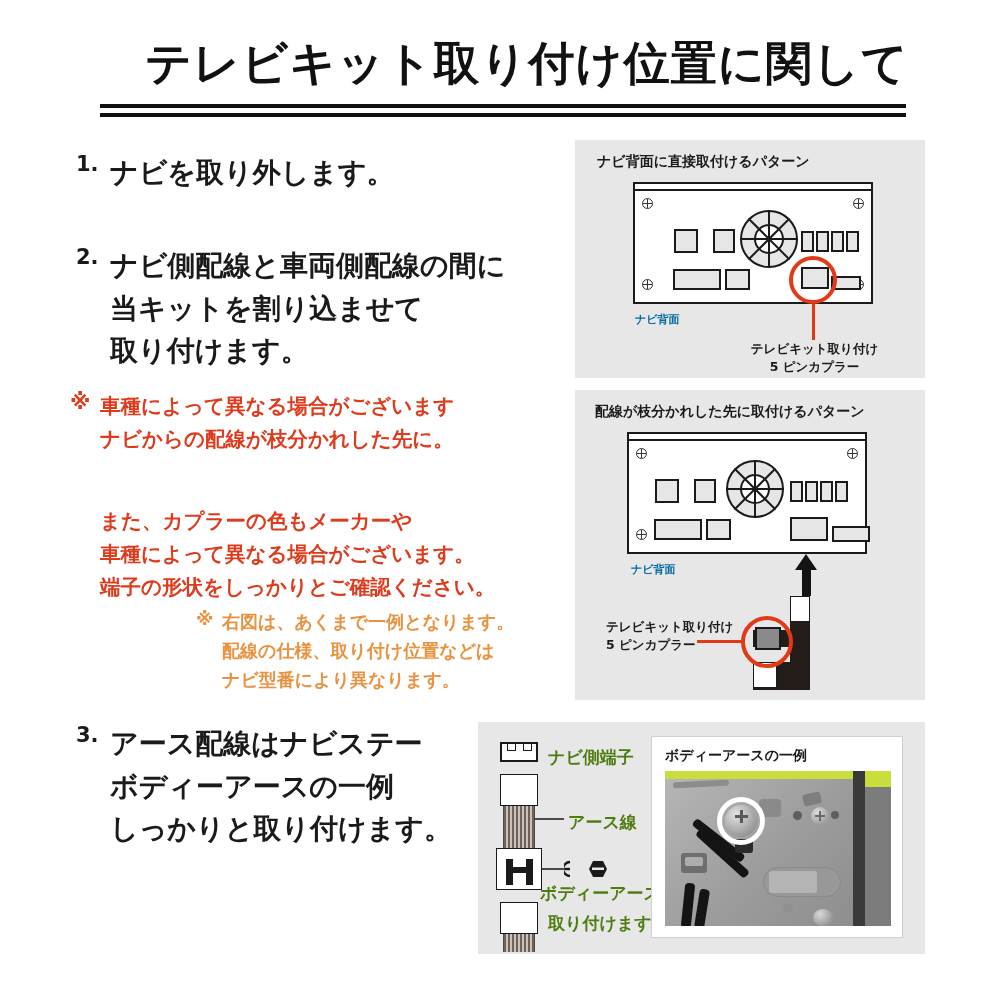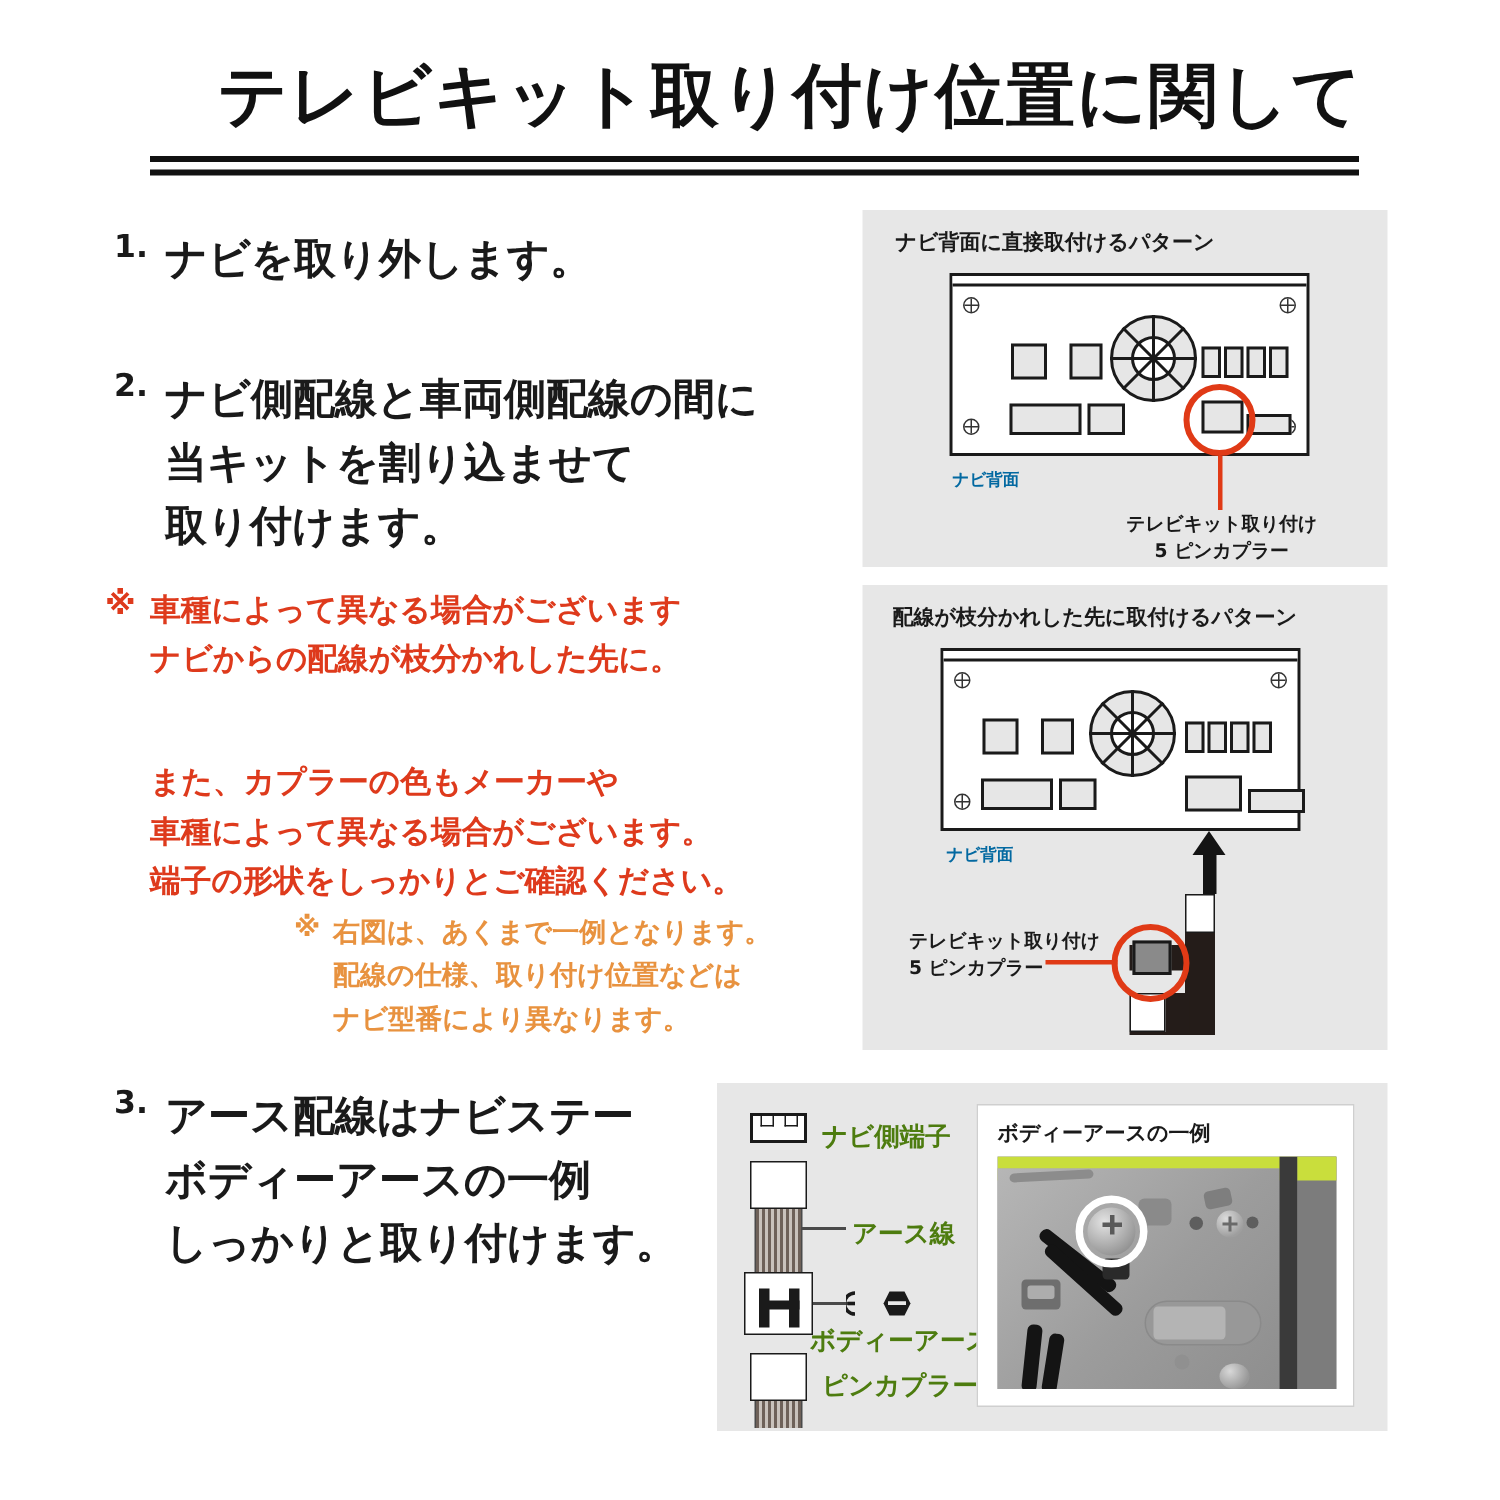--- a/index.html
+++ b/index.html
@@ -279,21 +279,21 @@
       <path d="M6 4 A7 7 0 1 0 6 18" stroke="#1a1a1a" stroke-width="2.4" fill="none"></path>
     </svg>
     <svg style="position:absolute;left:110px;top:137px;" width="20" height="20" viewBox="0 0 20 20">
       <polygon points="5,2 15,2 19,10 15,18 5,18 1,10" fill="#1a1a1a"></polygon>
       <rect x="4" y="8.5" width="12" height="2.5" fill="#E7E7E7"></rect>
     </svg>
     <div class="lbl3" style="left:62px;top:160px;">ボディーアース</div>
 
     <div class="wconn" style="left:22px;top:180px;width:38px;height:32px;"></div>
     <div class="ribbon" style="left:25px;top:212px;width:32px;height:18px;"></div>
-    <div class="lbl3" style="left:70px;top:190px;">ピンカプラー</div>
+    <div class="lbl3" style="left:70px;top:190px;">取り付けます</div>
 
     <div class="photocard" style="left:173px;top:14px;width:252px;height:202px;">
       <div style="position:absolute;left:13px;top:10px;font-size:14px;font-weight:bold;color:#1a1a1a;white-space:nowrap;">ボディーアースの一例</div>
 
       <div class="photo" style="left:13px;top:34px;width:226px;height:155px;">
 
         <div style="position:absolute;left:0;top:0;width:100%;height:16px;background:#C9DE3C;"></div>
 
         <div style="position:absolute;left:0;top:8px;width:188px;height:147px;background:#A9A9A9;"></div>
         <div style="position:absolute;left:0;top:8px;width:188px;height:147px;

